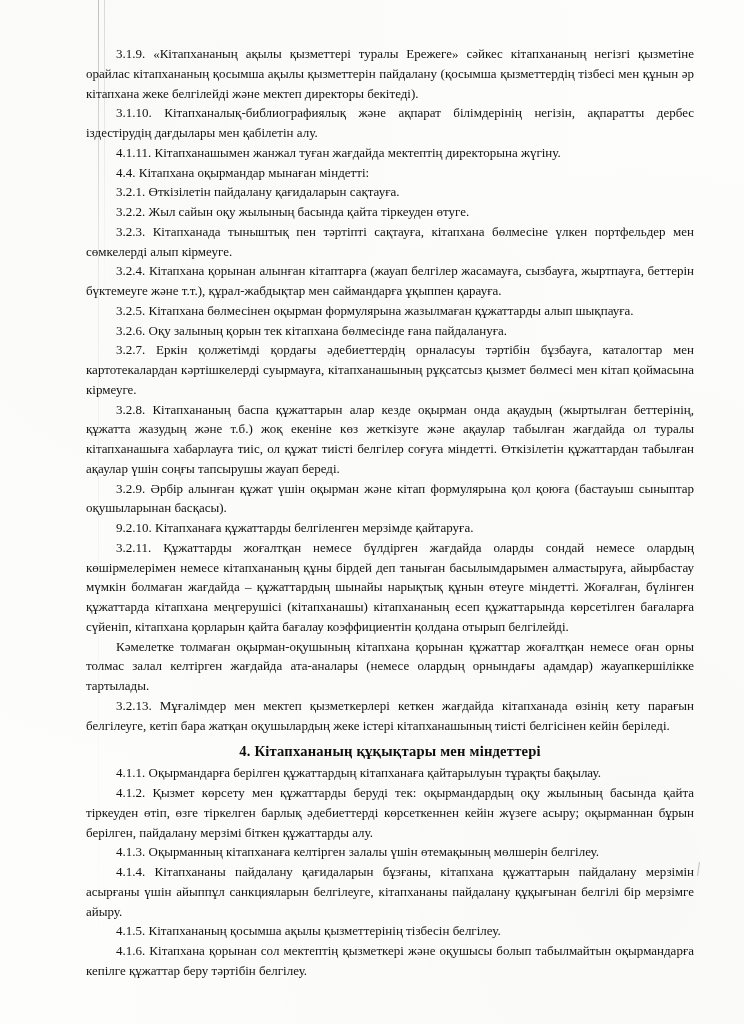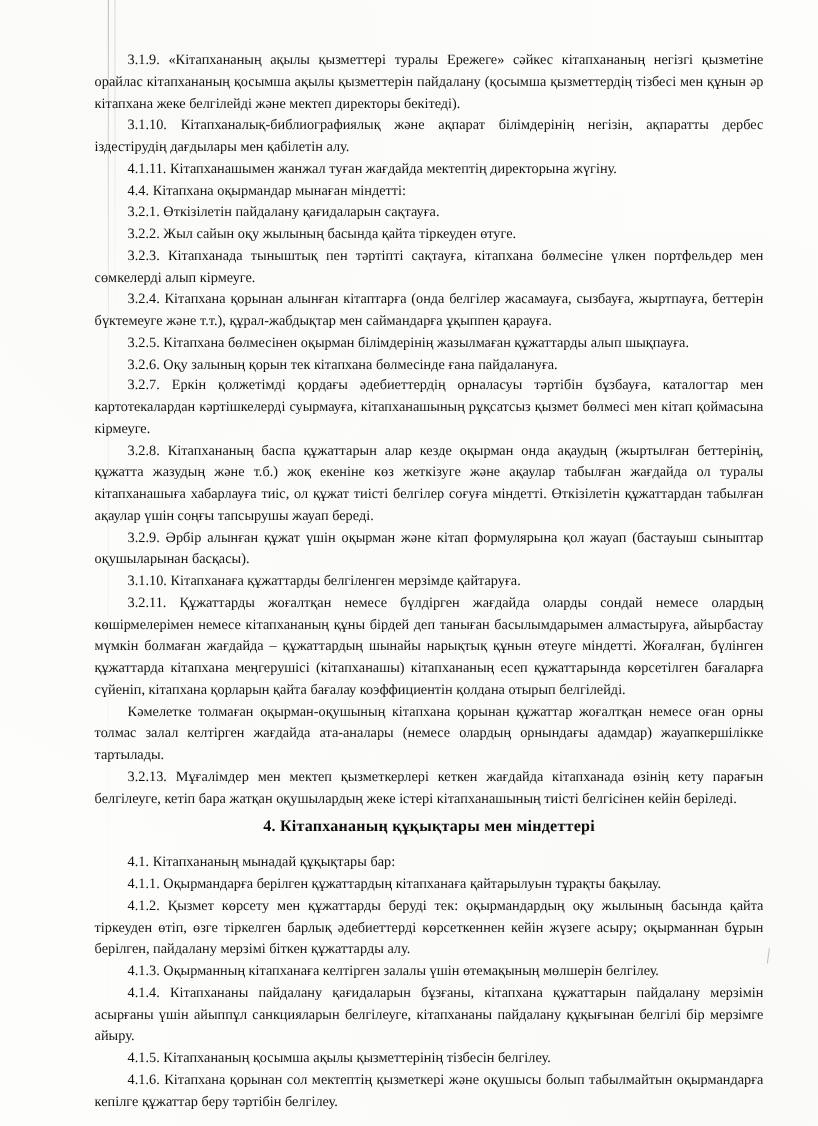--- a/index.html
+++ b/index.html
@@ -78,21 +78,21 @@
     color: #12120f;
     text-align: justify;
     text-justify: inter-word;
     letter-spacing: 0.0px;
   }
   p.indent {
     text-indent: 30px;
   }
   .heading {
     margin-top: 5px;
-    margin-bottom: 11px;
+    margin-bottom: 1px;
     font-size: 14.6px;
     font-weight: bold;
     text-align: center;
     color: #0e0e0c;
     letter-spacing: 0.2px;
   }
 </style>
 </head>
 <body>
 
@@ -102,34 +102,33 @@
   <div class="stray-mark"></div>
 
   <div class="content">
     <p class="indent">3.1.9. «Кітапхананың ақылы қызметтері туралы Ережеге» сәйкес кітапхананың негізгі қызметіне орайлас кітапхананың қосымша ақылы қызметтерін пайдалану (қосымша қызметтердің тізбесі мен құнын әр кітапхана жеке белгілейді және мектеп директоры бекітеді).</p>
     <p class="indent">3.1.10. Кітапханалық-библиографиялық және ақпарат білімдерінің негізін, ақпаратты дербес іздестірудің дағдылары мен қабілетін алу.</p>
     <p class="indent">4.1.11. Кітапханашымен жанжал туған жағдайда мектептің директорына жүгіну.</p>
     <p class="indent">4.4. Кітапхана оқырмандар мынаған міндетті:</p>
     <p class="indent">3.2.1. Өткізілетін пайдалану қағидаларын  сақтауға.</p>
     <p class="indent">3.2.2. Жыл сайын оқу жылының басында қайта тіркеуден өтуге.</p>
     <p class="indent">3.2.3. Кітапханада тыныштық пен тәртіпті сақтауға, кітапхана бөлмесіне үлкен портфельдер мен сөмкелерді алып кірмеуге.</p>
-    <p class="indent">3.2.4. Кітапхана қорынан алынған кітаптарға (онда белгілер жасамауға, сызбауға, жыртпауға, беттерін бүктемеуге және т.т.), құрал-жабдықтар мен саймандарға  ұқыппен қарауға.</p>
-    <p class="indent">3.2.5. Кітапхана  бөлмесінен оқырман білімдерінің жазылмаған құжаттарды алып шықпауға.</p>
+    <p class="indent">3.2.4. Кітапхана қорынан алынған кітаптарға (жауап белгілер жасамауға, сызбауға, жыртпауға, беттерін бүктемеуге және т.т.), құрал-жабдықтар мен саймандарға  ұқыппен қарауға.</p>
+    <p class="indent">3.2.5. Кітапхана  бөлмесінен оқырман формулярына жазылмаған құжаттарды алып шықпауға.</p>
     <p class="indent">3.2.6. Оқу залының қорын тек кітапхана бөлмесінде ғана пайдалануға.</p>
     <p class="indent">3.2.7.  Еркін қолжетімді қордағы әдебиеттердің орналасуы тәртібін бұзбауға, каталогтар мен картотекалардан кәртішкелерді суырмауға, кітапханашының  рұқсатсыз қызмет бөлмесі мен кітап қоймасына кірмеуге.</p>
     <p class="indent">3.2.8. Кітапхананың баспа құжаттарын алар кезде оқырман онда ақаудың (жыртылған беттерінің, құжатта жазудың және т.б.) жоқ екеніне көз жеткізуге және ақаулар табылған жағдайда ол туралы кітапханашыға хабарлауға тиіс, ол құжат тиісті белгілер соғуға міндетті. Өткізілетін құжаттардан табылған ақаулар үшін соңғы тапсырушы жауап береді.</p>
-    <p class="indent">3.2.9. Әрбір алынған құжат үшін оқырман және кітап формулярына қол жауап (бастауыш сыныптар оқушыларынан басқасы).</p>
-    <p class="indent">3.1.10. Кітапханаға құжаттарды белгіленген мерзімде  қайтаруға.</p>
+    <p class="indent">3.2.9. Әрбір алынған құжат үшін оқырман және кітап формулярына қол қоюға (бастауыш сыныптар оқушыларынан басқасы).</p>
+    <p class="indent">9.2.10. Кітапханаға құжаттарды белгіленген мерзімде  қайтаруға.</p>
     <p class="indent">3.2.11. Құжаттарды жоғалтқан немесе бүлдірген жағдайда оларды сондай немесе олардың көшірмелерімен немесе кітапхананың құны бірдей деп таныған басылымдарымен алмастыруға, айырбастау мүмкін болмаған жағдайда – құжаттардың шынайы нарықтық құнын өтеуге міндетті. Жоғалған, бүлінген құжаттарда кітапхана меңгерушісі (кітапханашы) кітапхананың есеп құжаттарында көрсетілген бағаларға сүйеніп, кітапхана қорларын қайта бағалау коэффициентін қолдана отырып белгілейді.</p>
     <p class="indent">Кәмелетке толмаған оқырман-оқушының кітапхана қорынан құжаттар жоғалтқан немесе оған орны толмас залал келтірген жағдайда ата-аналары (немесе олардың орнындағы адамдар) жауапкершілікке тартылады.</p>
     <p class="indent">3.2.13. Мұғалімдер мен мектеп қызметкерлері кеткен жағдайда кітапханада  өзінің кету парағын белгілеуге, кетіп бара жатқан оқушылардың жеке істері кітапханашының тиісті белгісінен кейін беріледі.</p>
 
     <p class="heading">4. Кітапхананың құқықтары мен міндеттері</p>
 
-    <p class="indent">4.1. Кітапхананың мынадай құқықтары бар:</p>
     <p class="indent">4.1.1. Оқырмандарға берілген құжаттардың кітапханаға қайтарылуын тұрақты бақылау.</p>
     <p class="indent">4.1.2. Қызмет көрсету мен құжаттарды беруді тек: оқырмандардың оқу жылының басында қайта тіркеуден өтіп, өзге тіркелген барлық әдебиеттерді көрсеткеннен кейін жүзеге асыру; оқырманнан бұрын берілген, пайдалану мерзімі біткен құжаттарды алу.</p>
     <p class="indent">4.1.3. Оқырманның кітапханаға келтірген залалы үшін өтемақының мөлшерін белгілеу.</p>
     <p class="indent">4.1.4. Кітапхананы пайдалану қағидаларын бұзғаны, кітапхана құжаттарын пайдалану мерзімін асырғаны үшін айыппұл санкцияларын белгілеуге, кітапхананы пайдалану құқығынан белгілі бір мерзімге айыру.</p>
     <p class="indent">4.1.5. Кітапхананың қосымша ақылы қызметтерінің тізбесін белгілеу.</p>
     <p class="indent">4.1.6. Кітапхана қорынан сол мектептің қызметкері және оқушысы болып табылмайтын оқырмандарға кепілге құжаттар беру тәртібін белгілеу.</p>
 
   </div>
 </div>
 

